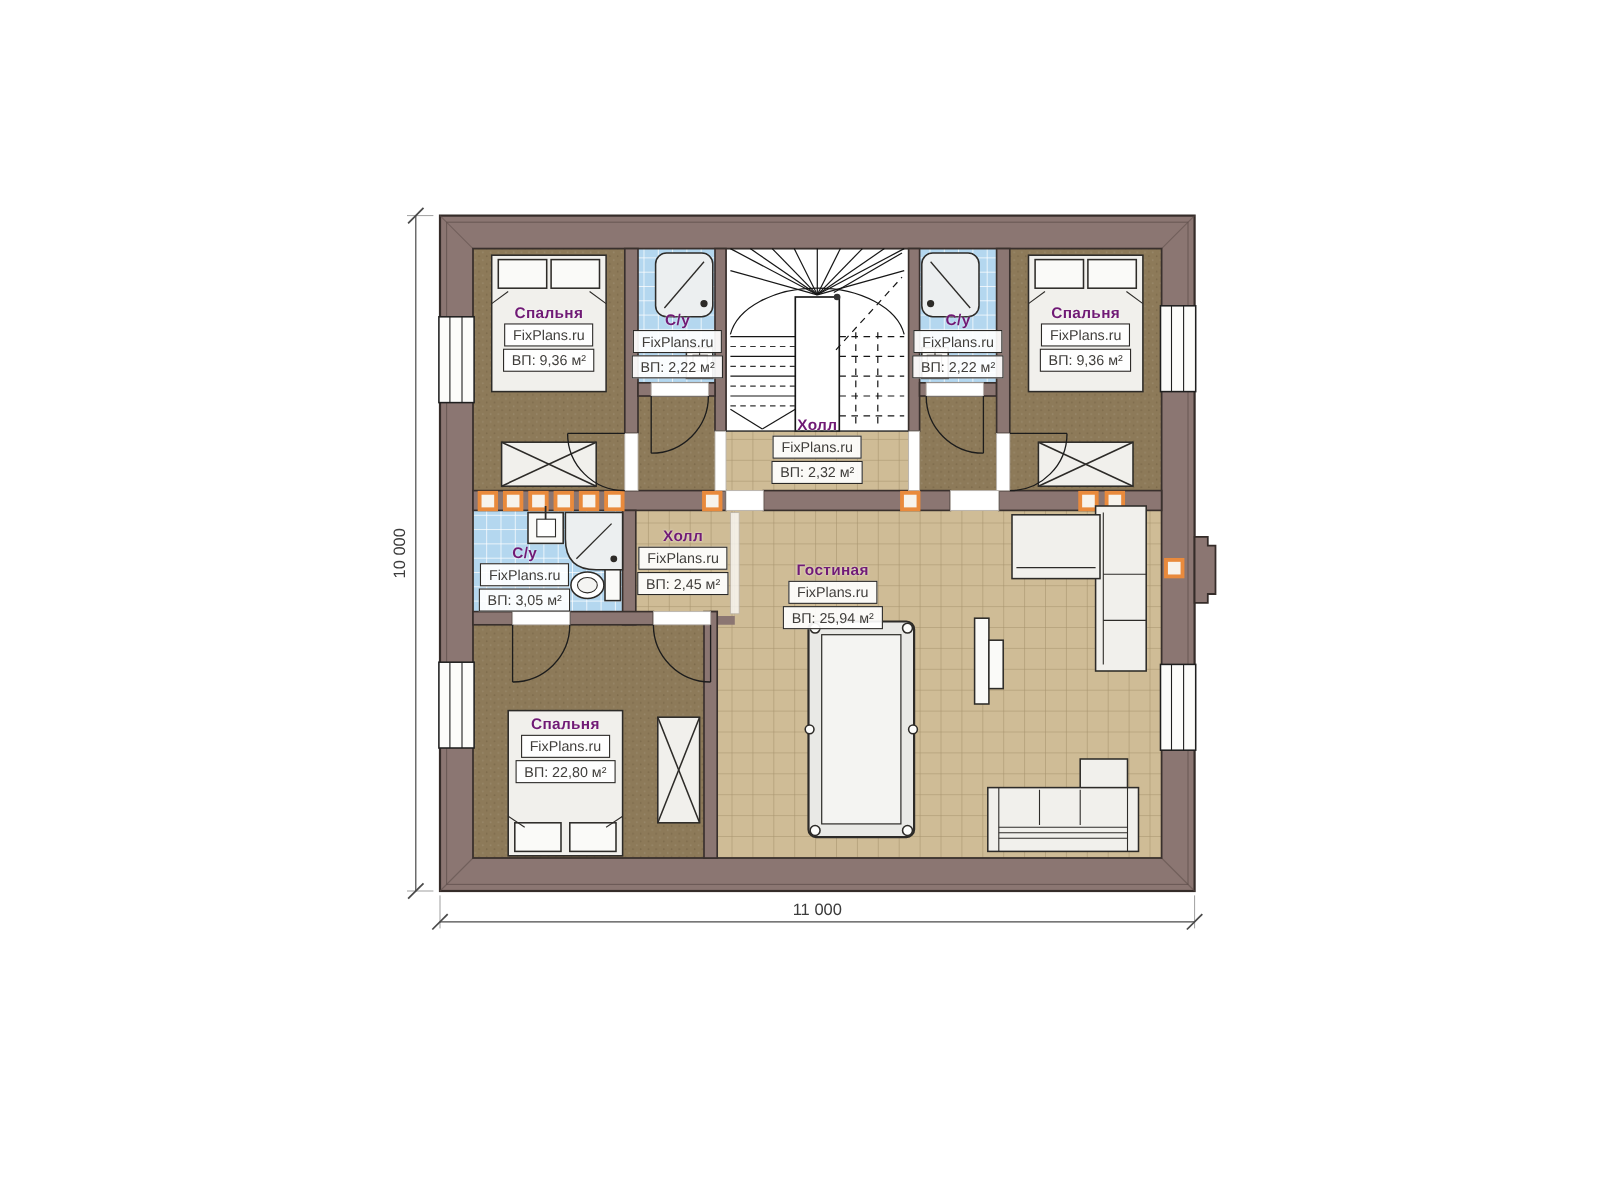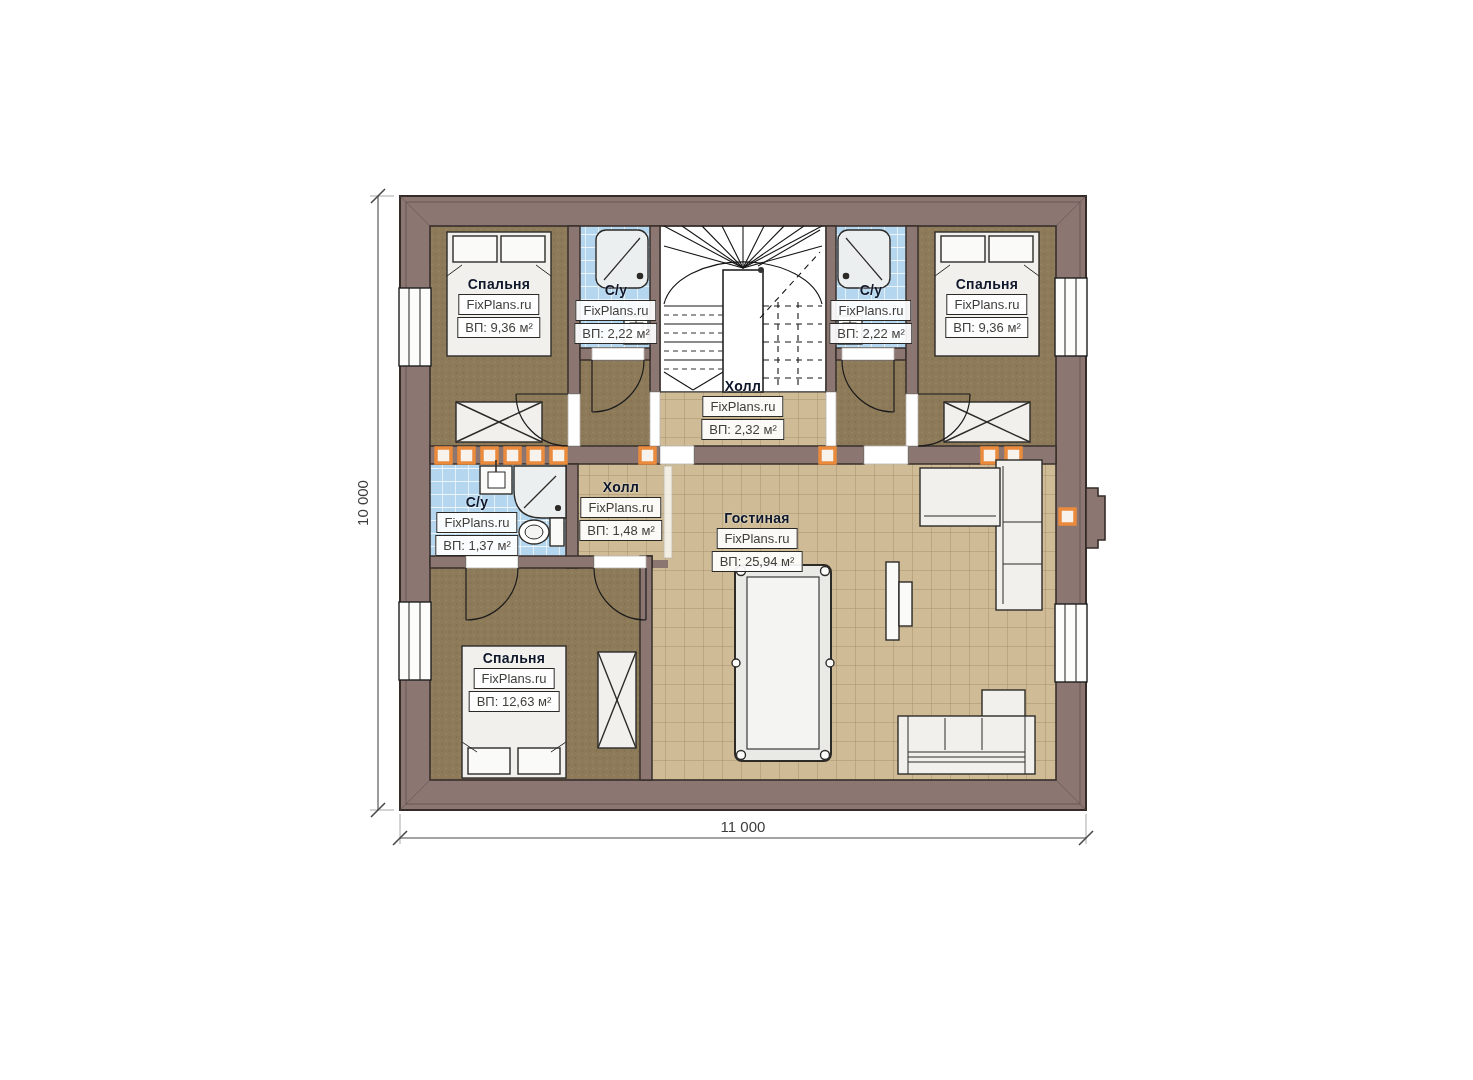--- a/index.html
+++ b/index.html
@@ -1,19 +1,19 @@
 <!DOCTYPE html>
 <html><head>
 <meta charset="utf-8">
 <style>
   html,body{margin:0;padding:0;background:#ffffff;width:1473px;height:1080px;overflow:hidden;}
   .plan{position:relative;width:1473px;height:1080px;font-family:"Liberation Sans",sans-serif;background:#ffffff;}
   .plan svg{position:absolute;left:0;top:0;}
   .room-label{position:absolute;transform:translateX(-50%);display:flex;flex-direction:column;align-items:center;gap:2px;white-space:nowrap;z-index:6;}
-  .room-name{font-size:14px;font-weight:bold;color:#0f172a;letter-spacing:.3px;text-shadow:0 0 2px rgba(255,255,255,.85);}
+  .room-name{font-size:14px;font-weight:bold;color:#701a75;letter-spacing:.3px;text-shadow:0 0 2px rgba(255,255,255,.85);}
   .wm-box{border:1.5px solid #2b2926;background:rgba(255,255,255,.92);padding:0 7px;font-size:13px;line-height:19px;color:#403e3b;}
 </style>
 </head>
 <body>
 
 <div class="plan">
 
 <svg width="1473" height="1080" viewBox="0 0 1473 1080">
   <defs>
     <pattern id="beigeTile" patternUnits="userSpaceOnUse" width="19" height="19">
@@ -369,34 +369,34 @@
 
   <div class="room-label" style="left:987px;top:276px;">
     <div class="room-name">Спальня</div>
     <div class="wm-box">FixPlans.ru</div>
     <div class="wm-box">ВП: 9,36 м²</div>
   </div>
 
   <div class="room-label" style="left:477px;top:494px;">
     <div class="room-name">С/у</div>
     <div class="wm-box">FixPlans.ru</div>
-    <div class="wm-box">ВП: 1,37 м²</div>
+    <div class="wm-box">ВП: 3,05 м²</div>
   </div>
 
   <div class="room-label" style="left:621px;top:479px;">
     <div class="room-name">Холл</div>
     <div class="wm-box">FixPlans.ru</div>
-    <div class="wm-box">ВП: 1,48 м²</div>
+    <div class="wm-box">ВП: 2,45 м²</div>
   </div>
 
   <div class="room-label" style="left:757px;top:510px;">
     <div class="room-name">Гостиная</div>
     <div class="wm-box">FixPlans.ru</div>
     <div class="wm-box">ВП: 25,94 м²</div>
   </div>
 
   <div class="room-label" style="left:514px;top:650px;">
     <div class="room-name">Спальня</div>
     <div class="wm-box">FixPlans.ru</div>
-    <div class="wm-box">ВП: 12,63 м²</div>
+    <div class="wm-box">ВП: 22,80 м²</div>
   </div>
 
 </div>
 
 </body></html>

